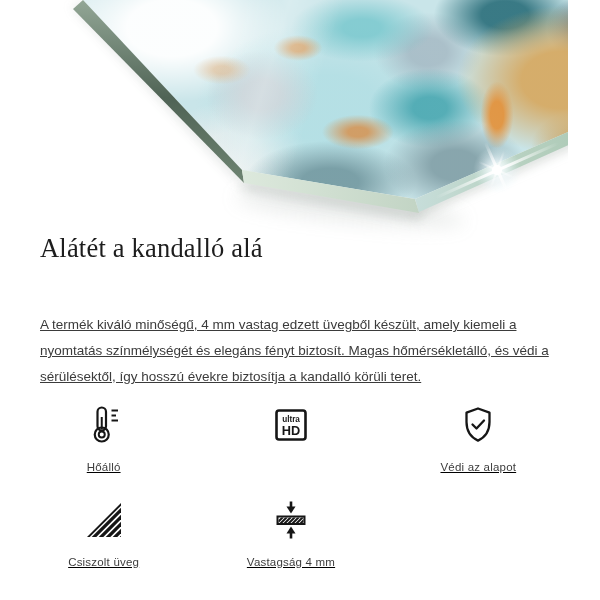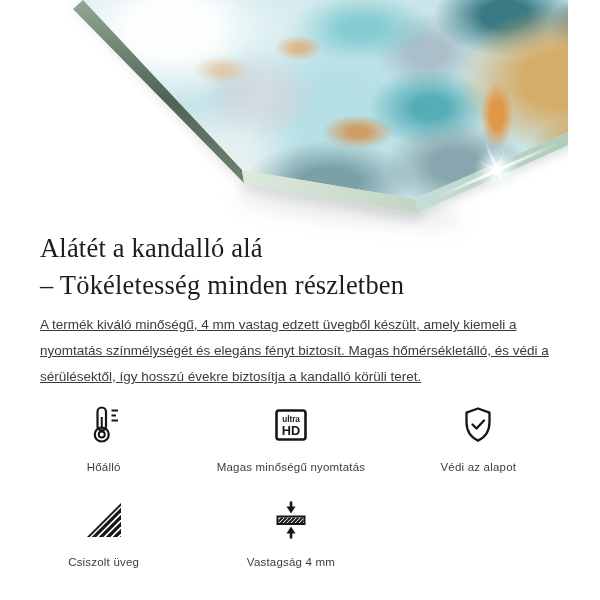--- a/index.html
+++ b/index.html
@@ -79,21 +79,21 @@
   }
   .para{
     position:absolute;left:40px;top:312px;width:532px;
     font-size:13.5px;line-height:26px;color:#3b3b3b;text-decoration:underline;
   }
   
   .features{
     position:absolute;left:10px;top:402px;width:562px;
     display:grid;grid-template-columns:repeat(3,1fr);row-gap:24px;
   }
-  .feature{display:flex;flex-direction:column;align-items:center;}
+  .feature{display:flex;flex-direction:column;align-items:center;text-decoration:underline;}
   .feature .iconbox{height:46px;display:flex;align-items:center;justify-content:center;}
   .feature .label{margin-top:13px;font-size:11.5px;color:#3d3d3d;letter-spacing:0.2px;white-space:nowrap;}
   .feature svg{display:block;}
   .stroke{fill:none;stroke:#161616;}
 </style>
 </head>
 <body>
 
 <div class="stage">
 
@@ -113,21 +113,20 @@
       <div class="ray-h"></div>
       <div class="ray-v"></div>
       <div class="ray-d1"></div>
       <div class="ray-d2"></div>
       <div class="core"></div>
     </div>
   </div>
 
   <div class="heading">
     <div>Alátét a kandalló alá</div>
-    <div>– Tökéletesség minden részletben</div>
   </div>
 
   <div class="para">A termék kiváló minőségű, 4 mm vastag edzett üvegből készült, amely kiemeli a nyomtatás színmélységét és elegáns fényt biztosít. Magas hőmérsékletálló, és védi a sérülésektől, így hosszú évekre biztosítja a kandalló körüli teret.</div>
 
   <div class="features">
 
     <div class="feature">
       <div class="iconbox">
         <svg width="44" height="44" viewBox="0 0 44 44">
           <rect class="stroke" x="15.5" y="4.5" width="8.5" height="23" rx="4.25" stroke-width="2.2"></rect>
@@ -143,21 +142,20 @@
     </div>
 
     <div class="feature">
       <div class="iconbox">
         <svg width="44" height="44" viewBox="0 0 44 44">
           <rect class="stroke" x="7.5" y="7.5" width="29" height="29" rx="2.5" stroke-width="2.6"></rect>
           <text x="22" y="18.5" text-anchor="middle" font-family="Liberation Sans, sans-serif" font-size="8.2" font-weight="bold" fill="#161616">ultra</text>
           <text x="22" y="31.5" text-anchor="middle" font-family="Liberation Sans, sans-serif" font-size="12.8" font-weight="bold" fill="#161616">HD</text>
         </svg>
       </div>
-      <div class="label">Magas minőségű nyomtatás</div>
     </div>
 
     <div class="feature">
       <div class="iconbox">
         <svg width="44" height="44" viewBox="0 0 44 44">
           <path class="stroke" stroke-width="2.3" stroke-linejoin="round" d="M22 5.5 L33.5 9.7 V19 C33.5 28.2 28.4 34.6 22 37.6 C15.6 34.6 10.5 28.2 10.5 19 V9.7 Z"></path>
           <path class="stroke" stroke-width="2.3" stroke-linecap="round" stroke-linejoin="round" d="M16.5 21.5 L20.5 25.5 L28 17.5"></path>
         </svg>
       </div>
       <div class="label">Védi az alapot</div>

